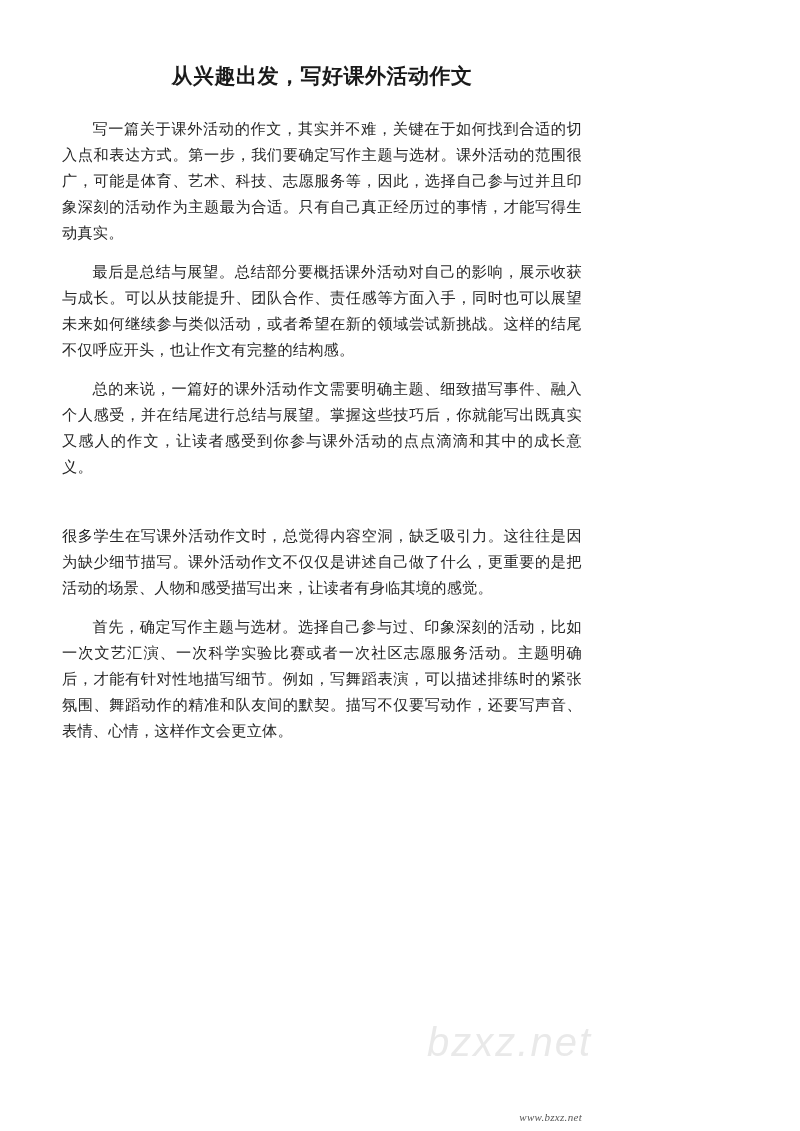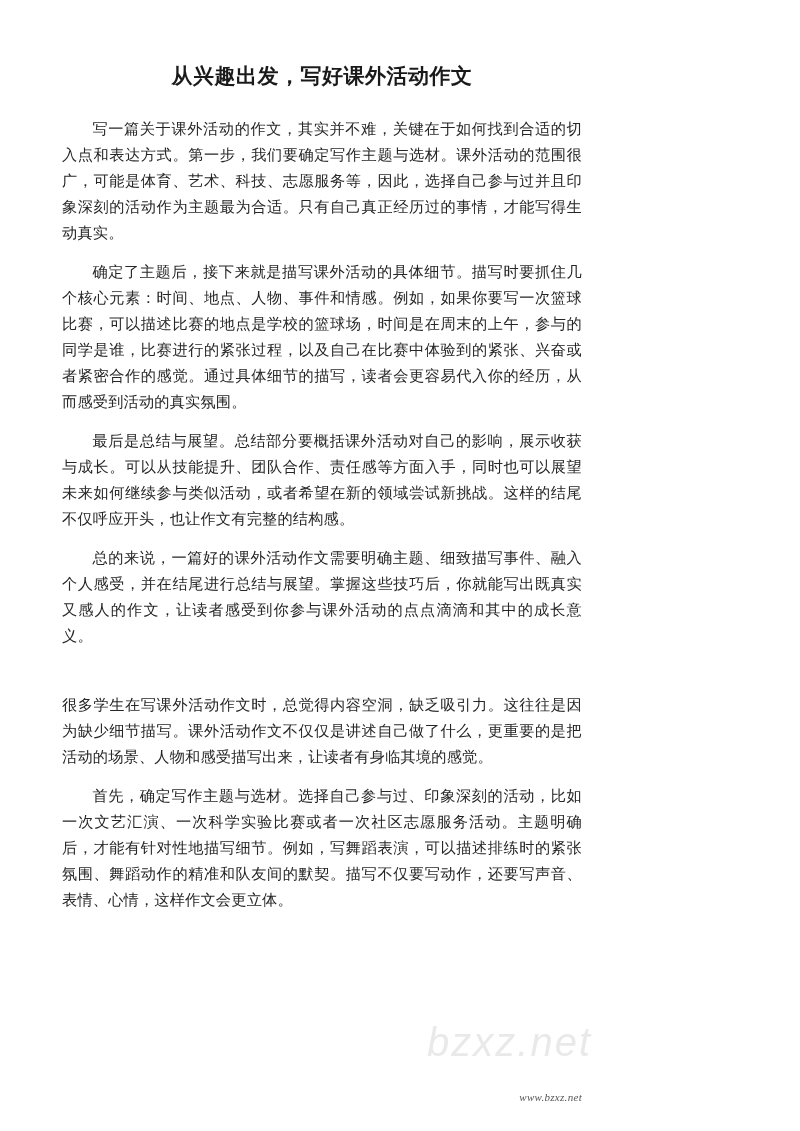--- a/index.html
+++ b/index.html
@@ -64,37 +64,36 @@
     font-size: 40px;
     color: rgba(120,120,120,0.16);
     letter-spacing: 2px;
     user-select: none;
     pointer-events: none;
     transform: rotate(0deg);
   }
   .footer-url {
     position: absolute;
     right: 62px;
-    bottom: 28px;
+    bottom: 8px;
     font-family: "Liberation Serif", serif;
     font-style: italic;
     font-size: 11px;
     color: #555555;
     letter-spacing: 0.3px;
   }
 </style>
 </head>
 <body>
 
 <div class="page">
 
   <h1 class="doc-title">从兴趣出发，写好课外活动作文</h1>
 
   <p class="para">写一篇关于课外活动的作文，其实并不难，关键在于如何找到合适的切入点和表达方式。第一步，我们要确定写作主题与选材。课外活动的范围很广，可能是体育、艺术、科技、志愿服务等，因此，选择自己参与过并且印象深刻的活动作为主题最为合适。只有自己真正经历过的事情，才能写得生动真实。</p>
-  <p class="para">确定了主题后，接下来就是描写课外活动的具体细节。描写时要抓住几个核心元素：时间、地点、人物、事件和情感。例如，如果你要写一次篮球比赛，可以描述比赛的地点是学校的篮球场，时间是在周末的上午，参与的同学是谁，比赛进行的紧张过程，以及自己在比赛中体验到的紧张、兴奋或者紧密合作的感觉。通过具体细节的描写，读者会更容易代入你的经历，从而感受到活动的真实氛围。</p>
   <p class="para">最后是总结与展望。总结部分要概括课外活动对自己的影响，展示收获与成长。可以从技能提升、团队合作、责任感等方面入手，同时也可以展望未来如何继续参与类似活动，或者希望在新的领域尝试新挑战。这样的结尾不仅呼应开头，也让作文有完整的结构感。</p>
   <p class="para">总的来说，一篇好的课外活动作文需要明确主题、细致描写事件、融入个人感受，并在结尾进行总结与展望。掌握这些技巧后，你就能写出既真实又感人的作文，让读者感受到你参与课外活动的点点滴滴和其中的成长意义。</p>
 
   <div class="section-gap"></div>
 
 
   <p class="para noindent">很多学生在写课外活动作文时，总觉得内容空洞，缺乏吸引力。这往往是因为缺少细节描写。课外活动作文不仅仅是讲述自己做了什么，更重要的是把活动的场景、人物和感受描写出来，让读者有身临其境的感觉。</p>
   <p class="para">首先，确定写作主题与选材。选择自己参与过、印象深刻的活动，比如一次文艺汇演、一次科学实验比赛或者一次社区志愿服务活动。主题明确后，才能有针对性地描写细节。例如，写舞蹈表演，可以描述排练时的紧张氛围、舞蹈动作的精准和队友间的默契。描写不仅要写动作，还要写声音、表情、心情，这样作文会更立体。</p>
 
   <div class="watermark">bzxz.net</div>

